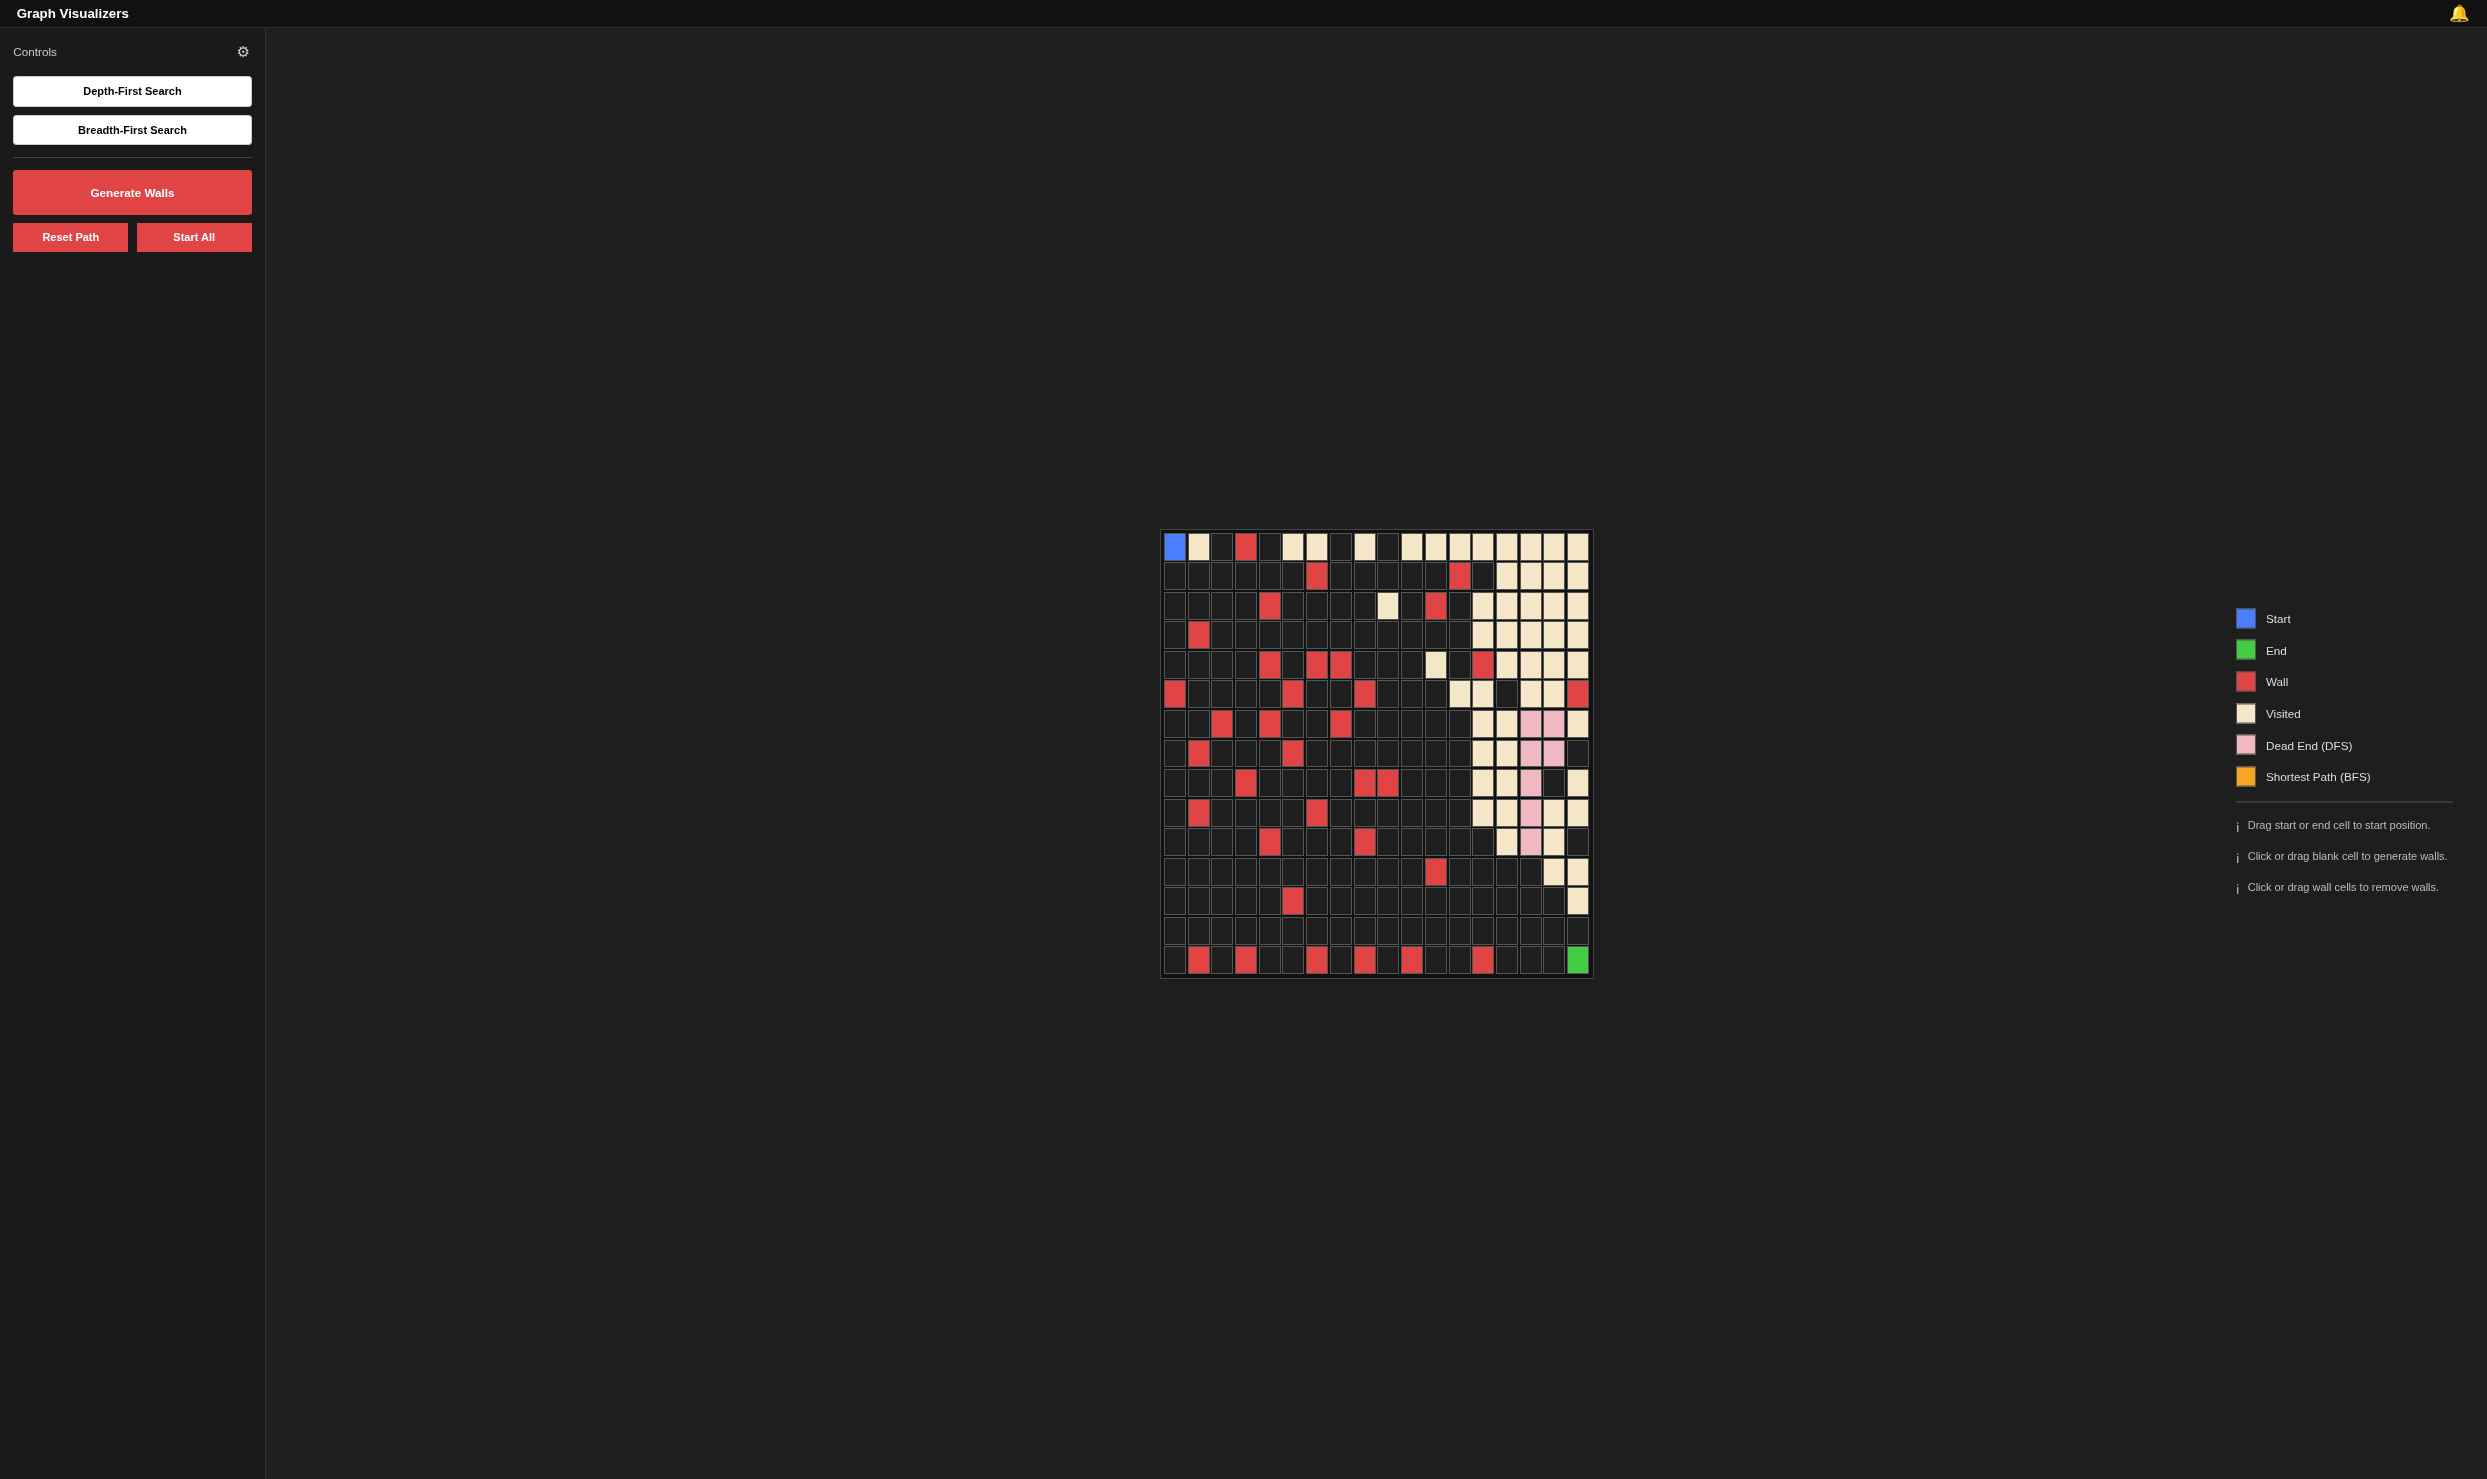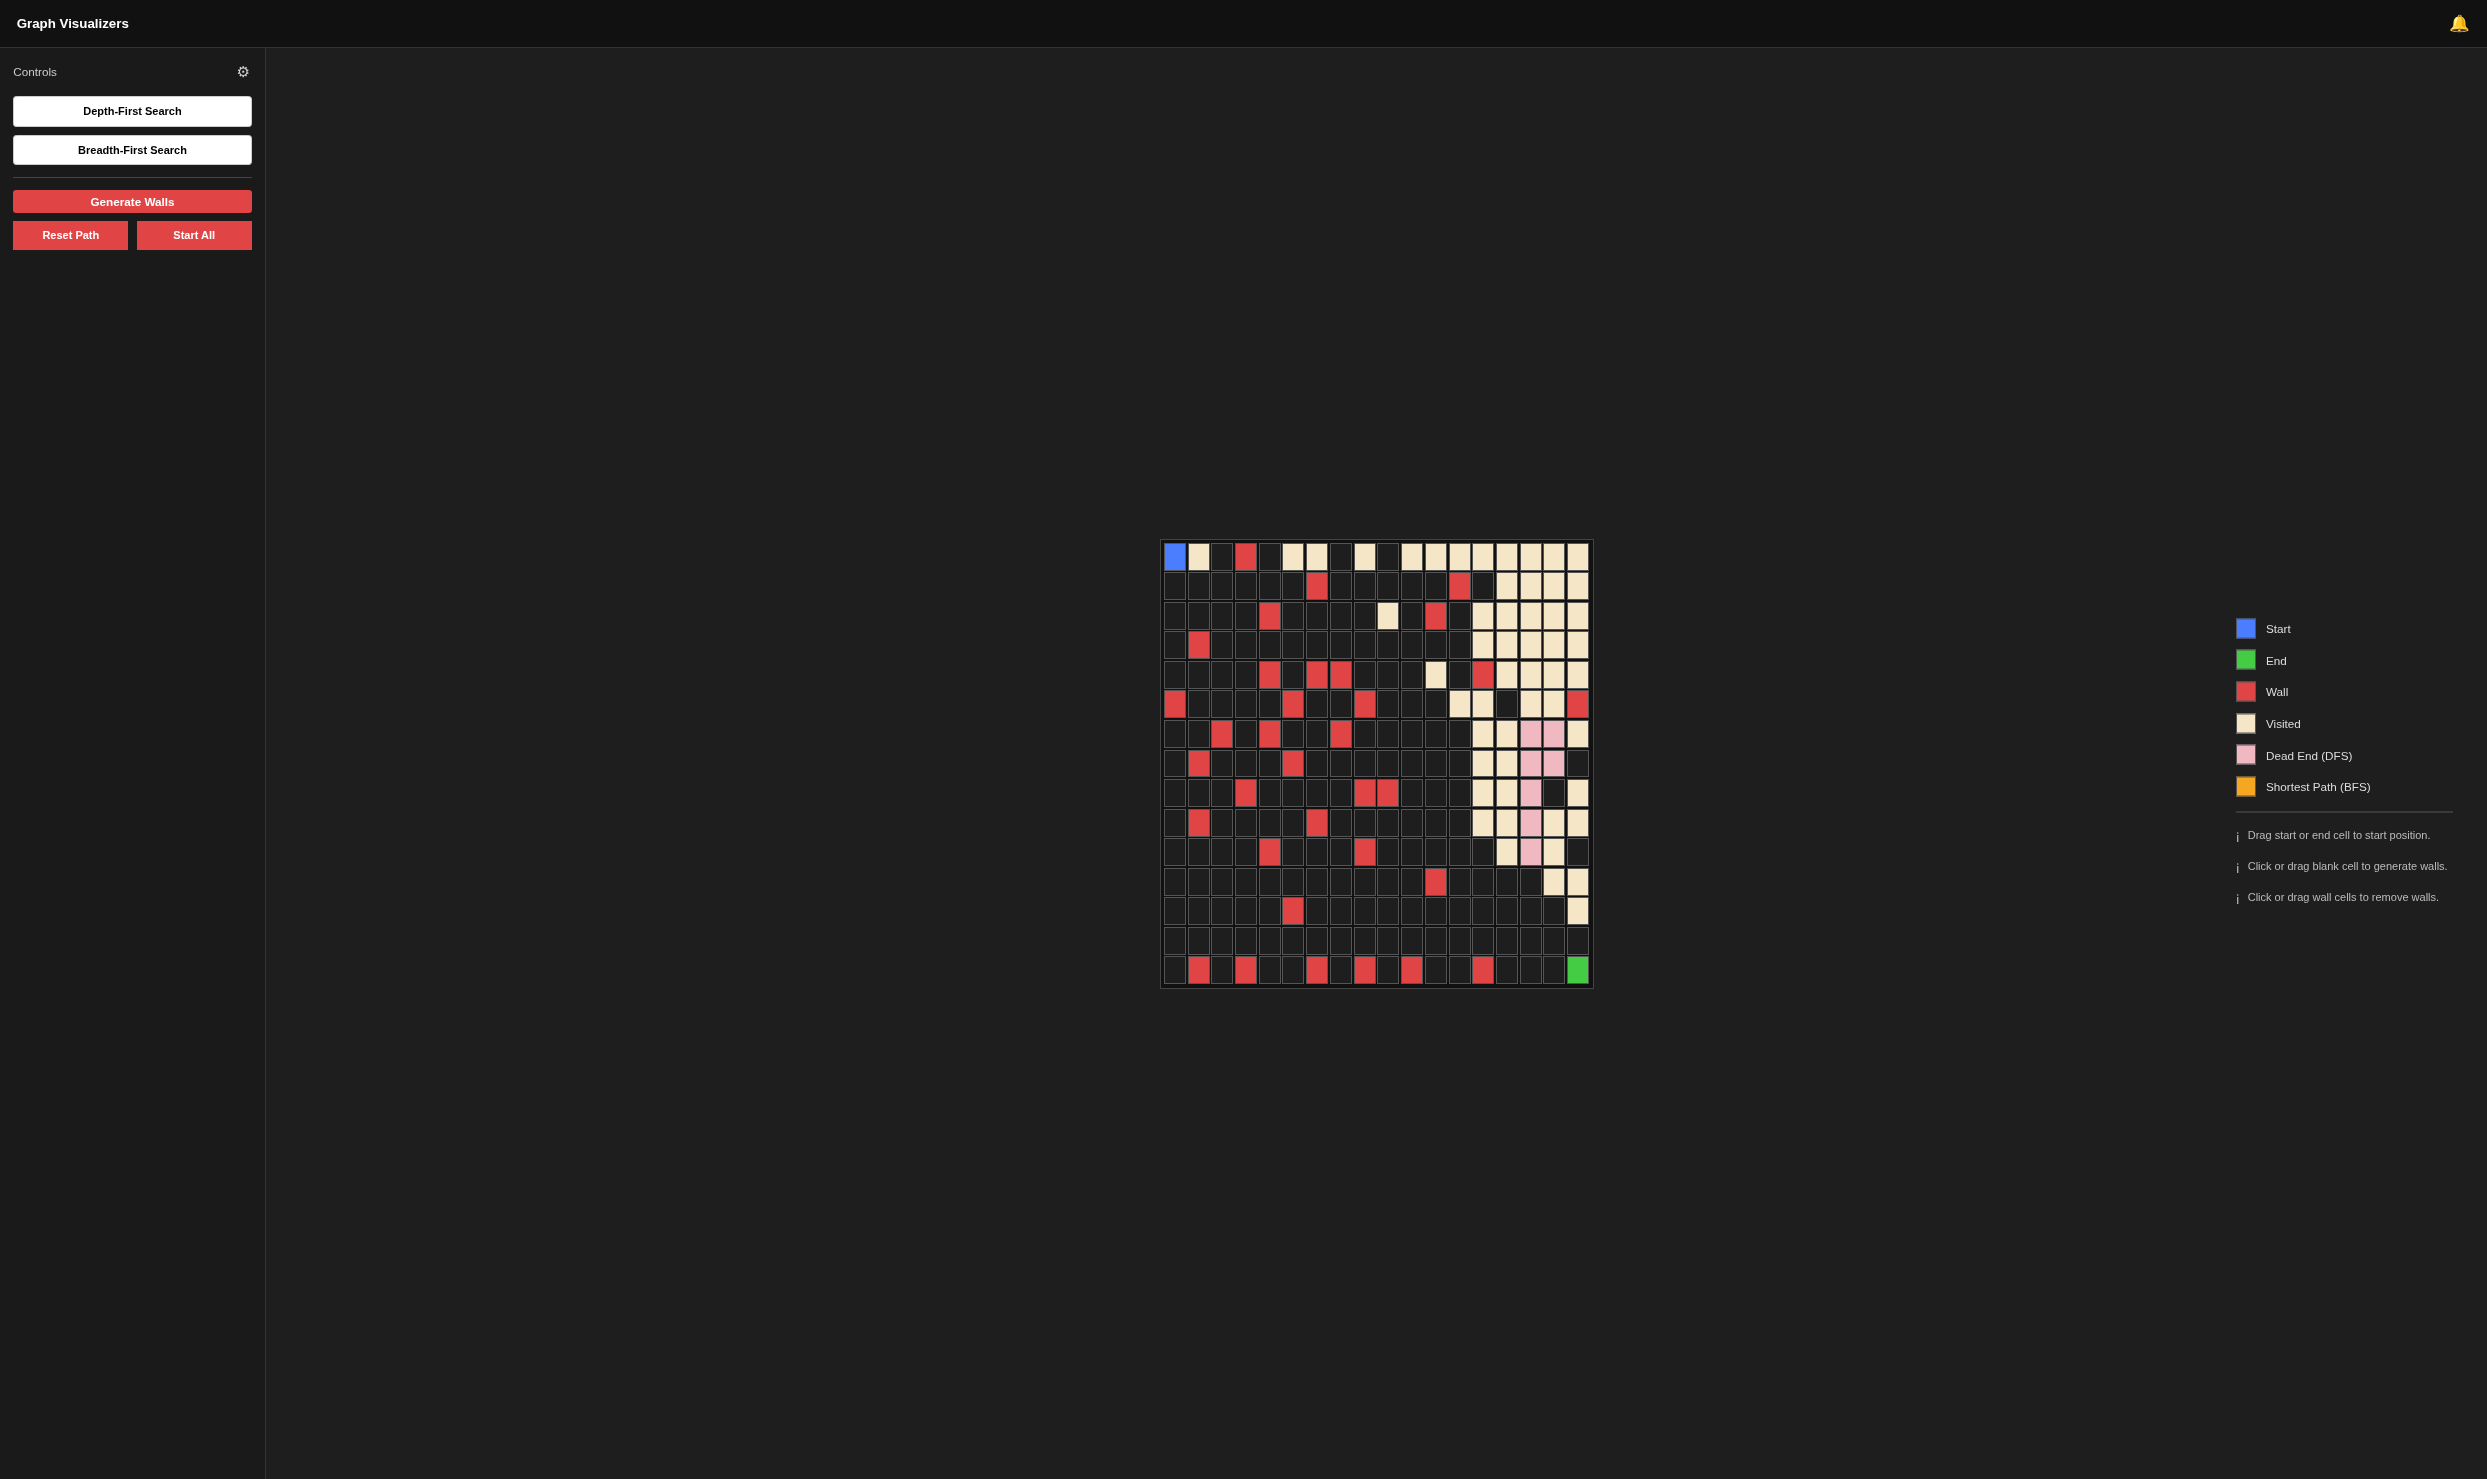--- a/index.html
+++ b/index.html
@@ -11,21 +11,21 @@
       overflow: hidden;
       display: flex;
       flex-direction: column;
     }
     .header {
       background: #111;
       padding: 10px 16.7px;
       display: flex;
       align-items: center;
       justify-content: space-between;
-      height: 48px;
+      height: 28px;
       border-bottom: 0.8px solid #333;
     }
     .header-title {
       font-size: 13.3px;
       font-weight: 600;
       color: #fff;
     }
     .header-icon {
       color: #fff;
       font-size: 16.7px;
@@ -76,21 +76,21 @@
       text-align: center;
     }
     .divider {
       border: none;
       border-top: 0.8px solid #444;
       margin: 11.7px 0;
     }
     .generate-btn {
       display: block;
       width: 100%;
-      padding: 5px;
+      padding: 16px;
       margin-bottom: 8.3px;
       background: #e04444;
       color: #fff;
       border: none;
       border-radius: 3.3px;
       font-size: 11.7px;
       font-weight: 600;
       cursor: pointer;
       text-align: center;
     }

